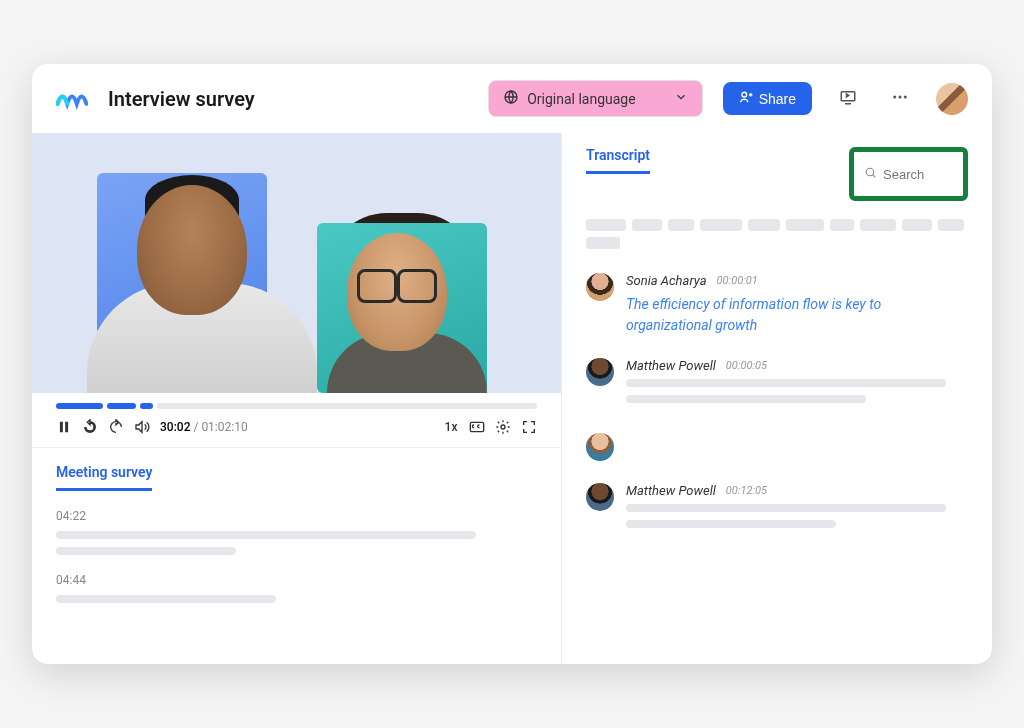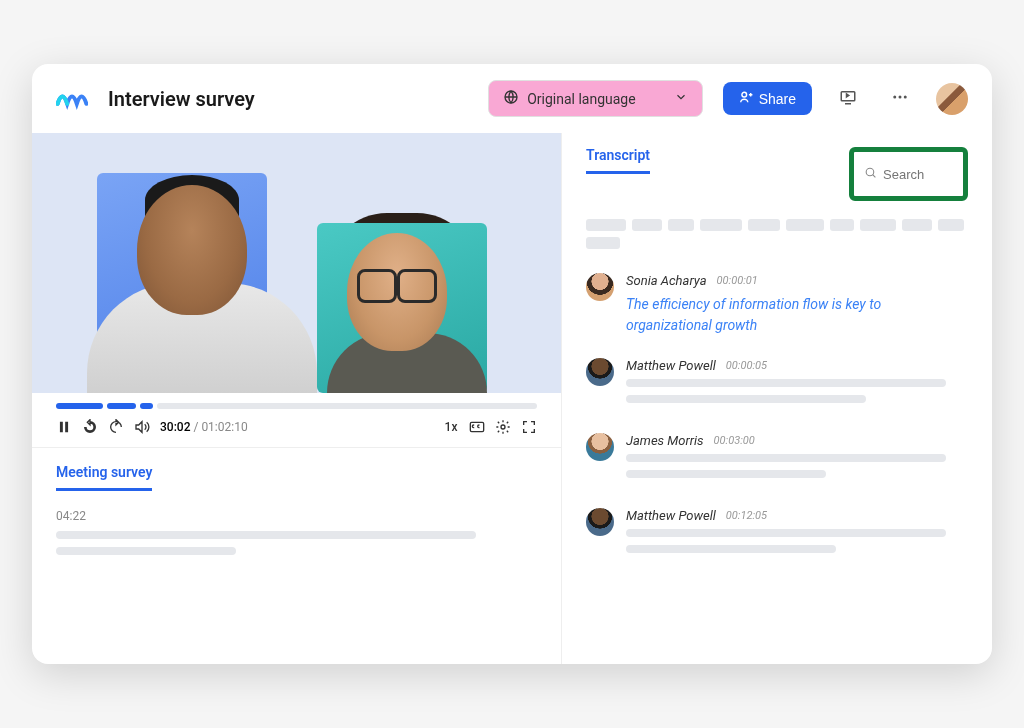--- a/index.html
+++ b/index.html
@@ -406,20 +406,24 @@
         </div>
       </div>
 
       <div class="minutes-section">
         <span class="section-tab">Meeting survey</span>
         <div id="minutes-list">
             <div class="minute-item">
               <div class="minute-ts">04:22</div>
               <div class="skel-line" style="width: 420px;"></div>
               <div class="skel-line" style="width: 180px;"></div>
+            </div>
+            <div class="minute-item">
+              <div class="minute-ts">04:44</div>
+              <div class="skel-line" style="width: 220px;"></div>
             </div>
           </div>
       </div>
     </div>
 
     <div class="right-pane">
       <div class="transcript-header">
         <span class="section-tab">Transcript</span>
         <div class="search-box">
           <span>
@@ -461,28 +465,20 @@
               <div class="entry-header">
                 <span class="speaker-name">Matthew Powell</span>
                 <span class="entry-ts">00:00:05</span>
               </div>
               <div class="skel-line" style="width: 320px;"></div>
               <div class="skel-line" style="width: 240px;"></div>
             </div>
           </div>
           <div class="transcript-entry">
             <div class="avatar small av-james"></div>
-            <div class="entry-body">
-              <div class="entry-header">
-                <span class="speaker-name">James Morris</span>
-                <span class="entry-ts">00:03:00</span>
-              </div>
-              <div class="skel-line" style="width: 320px;"></div>
-              <div class="skel-line" style="width: 200px;"></div>
-            </div>
           </div>
           <div class="transcript-entry">
             <div class="avatar small av-matthew"></div>
             <div class="entry-body">
               <div class="entry-header">
                 <span class="speaker-name">Matthew Powell</span>
                 <span class="entry-ts">00:12:05</span>
               </div>
               <div class="skel-line" style="width: 320px;"></div>
               <div class="skel-line" style="width: 210px;"></div>

